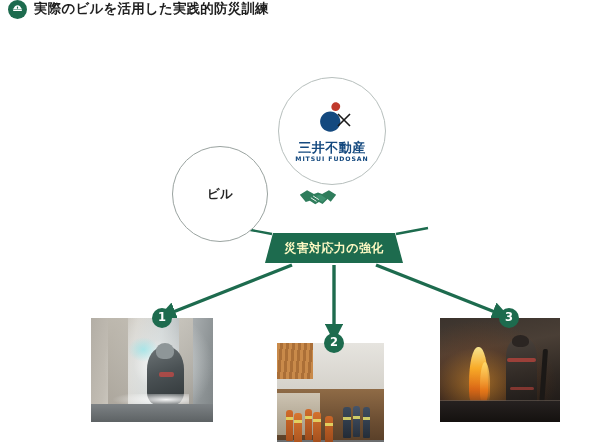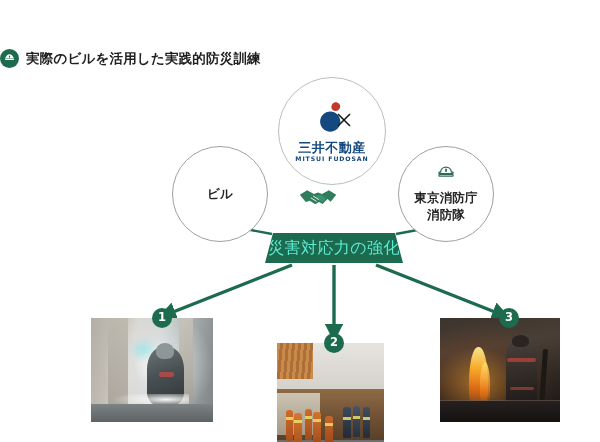--- a/index.html
+++ b/index.html
@@ -17,23 +17,22 @@
   }
 
   
   .header {
     position: absolute;
     left: 0;
     top: 0;
     width: 600px;
     height: 33px;
     display: flex;
-    align-items: center;
+    padding-left: 8px;
     box-sizing: border-box;
-    margin-top: 42px;
   }
   .header-icon {
     width: 19px;
     height: 19px;
     border-radius: 50%;
     background: #1d6b4e;
     display: flex;
     align-items: center;
     justify-content: center;
     flex: 0 0 auto;
@@ -139,23 +138,23 @@
     top: 187px;
     width: 138px;
     height: 30px;
     background: #1d6b4e;
     display: flex;
     align-items: center;
     justify-content: center;
     clip-path: polygon(8px 0, calc(100% - 8px) 0, 100% 100%, 0 100%);
   }
   .banner-text {
-    font-size: 16px;
-    font-weight: normal;
-    color: #5eead4;
+    font-size: 12px;
+    font-weight: bold;
+    color: #fef9c3;
     letter-spacing: 0.4px;
     white-space: nowrap;
   }
 
   
   .photo {
     position: absolute;
     overflow: hidden;
     background: #9c9c9c;
   }
@@ -309,31 +308,20 @@
       </svg>
     </div>
     <div class="logo-jp">三井不動産</div>
     <div class="logo-en">MITSUI FUDOSAN</div>
   </div>
 
   <div class="node-circle left">
     <div class="node-line">ビル</div>
   </div>
 
-  <div class="node-circle right">
-    <span class="helmet-icon">
-      <svg width="20" height="17" viewBox="0 0 24 20" aria-hidden="true">
-        <path d="M12 2.2c-3.5 0-6.2 2.6-6.5 6H4.3c-.5 0-.9.4-.9.9s.4.9.9.9h15.4c.5 0 .9-.4.9-.9s-.4-.9-.9-.9h-1.2c-.3-3.4-3-6-6.5-6z" fill="none" stroke="#2f6b52" stroke-width="1.5"></path>
-        <rect x="3.4" y="11.4" width="17.2" height="1.9" rx=".95" fill="none" stroke="#2f6b52" stroke-width="1.4"></rect>
-        <rect x="10.9" y="4.1" width="2.2" height="4" rx="1.1" fill="#2f6b52"></rect>
-      </svg>
-    </span>
-    <div class="node-line">東京消防庁</div>
-    <div class="node-line">消防隊</div>
-  </div>
 
   <svg style="position:absolute;left:298px;top:138px;" width="40" height="28" viewBox="0 0 44 30" aria-hidden="true">
     <path d="M2 11.5 L10 6.5 L17.5 10.5 L22 9 L26.5 10.5 L34 6.5 L42 11.5 L36 19 L32.5 16 L27 21.5 L23 19.5 L19 22 L13 18 L8.5 19.5 Z" fill="#2f7d5c"></path>
     <path d="M20 12.5 L25 11.5 L31 15.5 L27 19.5 L22 17 Z" fill="#3f9270"></path>
     <path d="M14.5 15 L20 18.5 M17 13 L22.5 16.5" stroke="#e9f2ee" stroke-width="1.1" stroke-linecap="round"></path>
   </svg>
 
   <div class="banner">
     <span class="banner-text">災害対応力の強化</span>
   </div>

